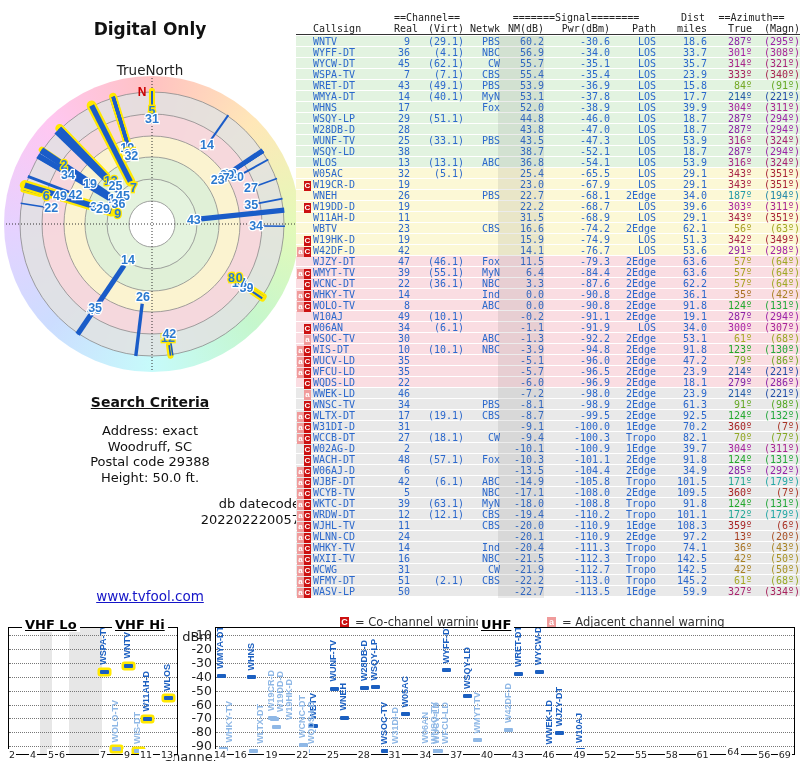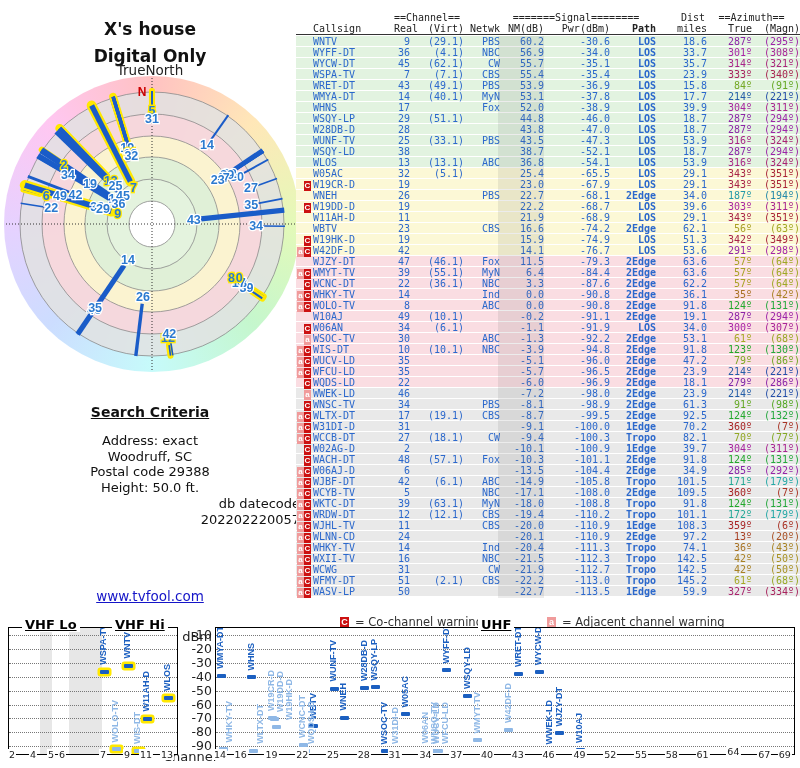--- a/index.html
+++ b/index.html
@@ -8,39 +8,39 @@
   .abs{position:absolute;}
   
   #title{left:0;top:16px;width:300px;text-align:center;font-weight:bold;font-size:17px;line-height:27px;}
   #truenorth{left:0;top:62px;width:300px;text-align:center;font-size:13.5px;color:#222;}
   #radar{left:4px;top:76px;width:296px;height:296px;}
   #radar-wash{left:0;top:0;width:296px;height:296px;border-radius:50%;
     background:conic-gradient(from 0deg,
       hsl(0,100%,88%),hsl(40,100%,86%) 45deg,hsl(80,85%,85%) 90deg,
       hsl(130,75%,87%) 135deg,hsl(180,85%,88%) 180deg,hsl(220,100%,90%) 225deg,
       hsl(268,100%,91%) 270deg,hsl(315,100%,89%) 315deg,hsl(360,100%,88%) 360deg);}
-  #search-block{left:0;top:404px;width:300px;text-align:center;}
+  #search-block{left:0;top:394px;width:300px;text-align:center;}
   #search-heading{font-weight:bold;font-size:14px;text-decoration:underline;margin-bottom:13px;}
   .crit-line{font-size:13px;line-height:15.5px;}
   #datecode-block{left:0;top:496px;width:300px;text-align:right;font-size:13px;line-height:15.5px;}
   #site-link{left:0;top:588px;width:300px;text-align:center;font-size:13.5px;}
   #site-link a{color:#1515c8;}
   
   #tbl{left:296px;top:12px;width:504px;font-family:"DejaVu Sans Mono","Liberation Mono",monospace;
        font-size:10px;color:#222;}
   .trow{display:flex;height:11px;line-height:11px;white-space:nowrap;}
   .cell{display:inline-block;text-align:right;flex:none;}
   .c-flags{width:15px;text-align:right;}
   .c-cs{width:81px;text-align:left;padding-left:2px;}
   .c-real{width:16px;}
   .c-virt{width:54px;}
   .c-net{width:36px;}
   .c-nm{width:44px;}
   .c-pwr{width:66px;}
-  .c-path{width:46px;font-weight:bold;}
+  .c-path{width:46px;}
   .c-mi{width:51px;}
   .c-true{width:45px;}
   .c-magn{width:48px;}
   #thead1{display:flex;height:11px;line-height:11px;}
   #thead2{display:flex;height:11px;line-height:11px;border-bottom:1px solid #333;margin-bottom:1px;}
   .hspan{display:inline-block;text-align:center;flex:none;}
   .data-blue{color:#2b68cc;}
   .rb-g{background:#e2f3e0;}
   .rb-y{background:#fcf8d6;}
   .rb-p{background:#fadde2;}
@@ -72,21 +72,20 @@
   #dbm-label{position:absolute;font-size:13px;color:#222;}
   #channel-label{position:absolute;font-size:13px;color:#222;}
   #legend{position:absolute;top:3px;left:340px;font-size:11.5px;color:#333;display:flex;gap:6px;align-items:center;}
   #legend .flagbox{width:9px;height:11px;line-height:11px;font-size:9px;}
   #legend .ltext{margin-right:58px;}
 </style>
 </head>
 <body>
 
 <div class="abs" id="title">
-  <div>X's house</div>
   <div>Digital Only</div>
 </div>
 <div class="abs" id="truenorth">TrueNorth</div>
 
 <div class="abs" id="radar">
   <div class="abs" id="radar-wash"></div>
   <svg id="radar-svg" width="296" height="296" style="position:absolute;left:0;top:0">
       <circle cx="148" cy="148" r="132" fill="rgba(226,226,226,0.85)" stroke="#8a8a8a" stroke-width="0.8"></circle>
       <circle cx="148" cy="148" r="110" fill="rgba(248,214,220,0.88)" stroke="#8a8a8a" stroke-width="0.8"></circle>
       <circle cx="148" cy="148" r="88" fill="rgba(252,246,206,0.9)" stroke="#8a8a8a" stroke-width="0.8"></circle>
@@ -442,21 +441,21 @@
         <span class="cell c-mi data-blue">39.6</span>
         <span class="cell c-true data-blue" style="color:hsl(303,65%,40%)">303º</span>
         <span class="cell c-magn data-blue" style="color:hsl(311,65%,40%)">(311º)</span>
       </div>
       <div class="trow rb-y">
         <span class="cell c-flags"></span>
         <span class="cell c-cs data-blue">W11AH-D</span>
         <span class="cell c-real data-blue">11</span>
         <span class="cell c-virt data-blue"></span>
         <span class="cell c-net data-blue"></span>
-        <span class="cell c-nm data-blue">21.9</span>
+        <span class="cell c-nm data-blue">31.5</span>
         <span class="cell c-pwr data-blue">-68.9</span>
         <span class="cell c-path data-blue">LOS</span>
         <span class="cell c-mi data-blue">29.1</span>
         <span class="cell c-true data-blue" style="color:hsl(343,65%,40%)">343º</span>
         <span class="cell c-magn data-blue" style="color:hsl(351,65%,40%)">(351º)</span>
       </div>
       <div class="trow rb-y">
         <span class="cell c-flags"></span>
         <span class="cell c-cs data-blue">WBTV</span>
         <span class="cell c-real data-blue">23</span>
@@ -1041,16 +1040,16 @@
       <div class="xtick" style="left: 456.239px; top: 137px;">37</div>
       <div class="xtick" style="left: 487.035px; top: 137px;">40</div>
       <div class="xtick" style="left: 517.832px; top: 137px;">43</div>
       <div class="xtick" style="left: 548.628px; top: 137px;">46</div>
       <div class="xtick" style="left: 579.425px; top: 137px;">49</div>
       <div class="xtick" style="left: 610.221px; top: 137px;">52</div>
       <div class="xtick" style="left: 641.018px; top: 137px;">55</div>
       <div class="xtick" style="left: 671.814px; top: 137px;">58</div>
       <div class="xtick" style="left: 702.611px; top: 137px;">61</div>
       <div class="xtick" style="left: 733.407px; top: 134px; text-align: center;">64</div>
-      <div class="xtick" style="left: 764.204px; top: 137px;">67</div>
+      <div class="xtick" style="left: 764.204px; top: 137px;">56</div>
       <div class="xtick" style="left: 784.735px; top: 137px;">69</div>
     </div>
 </div>
 
 </body></html>

